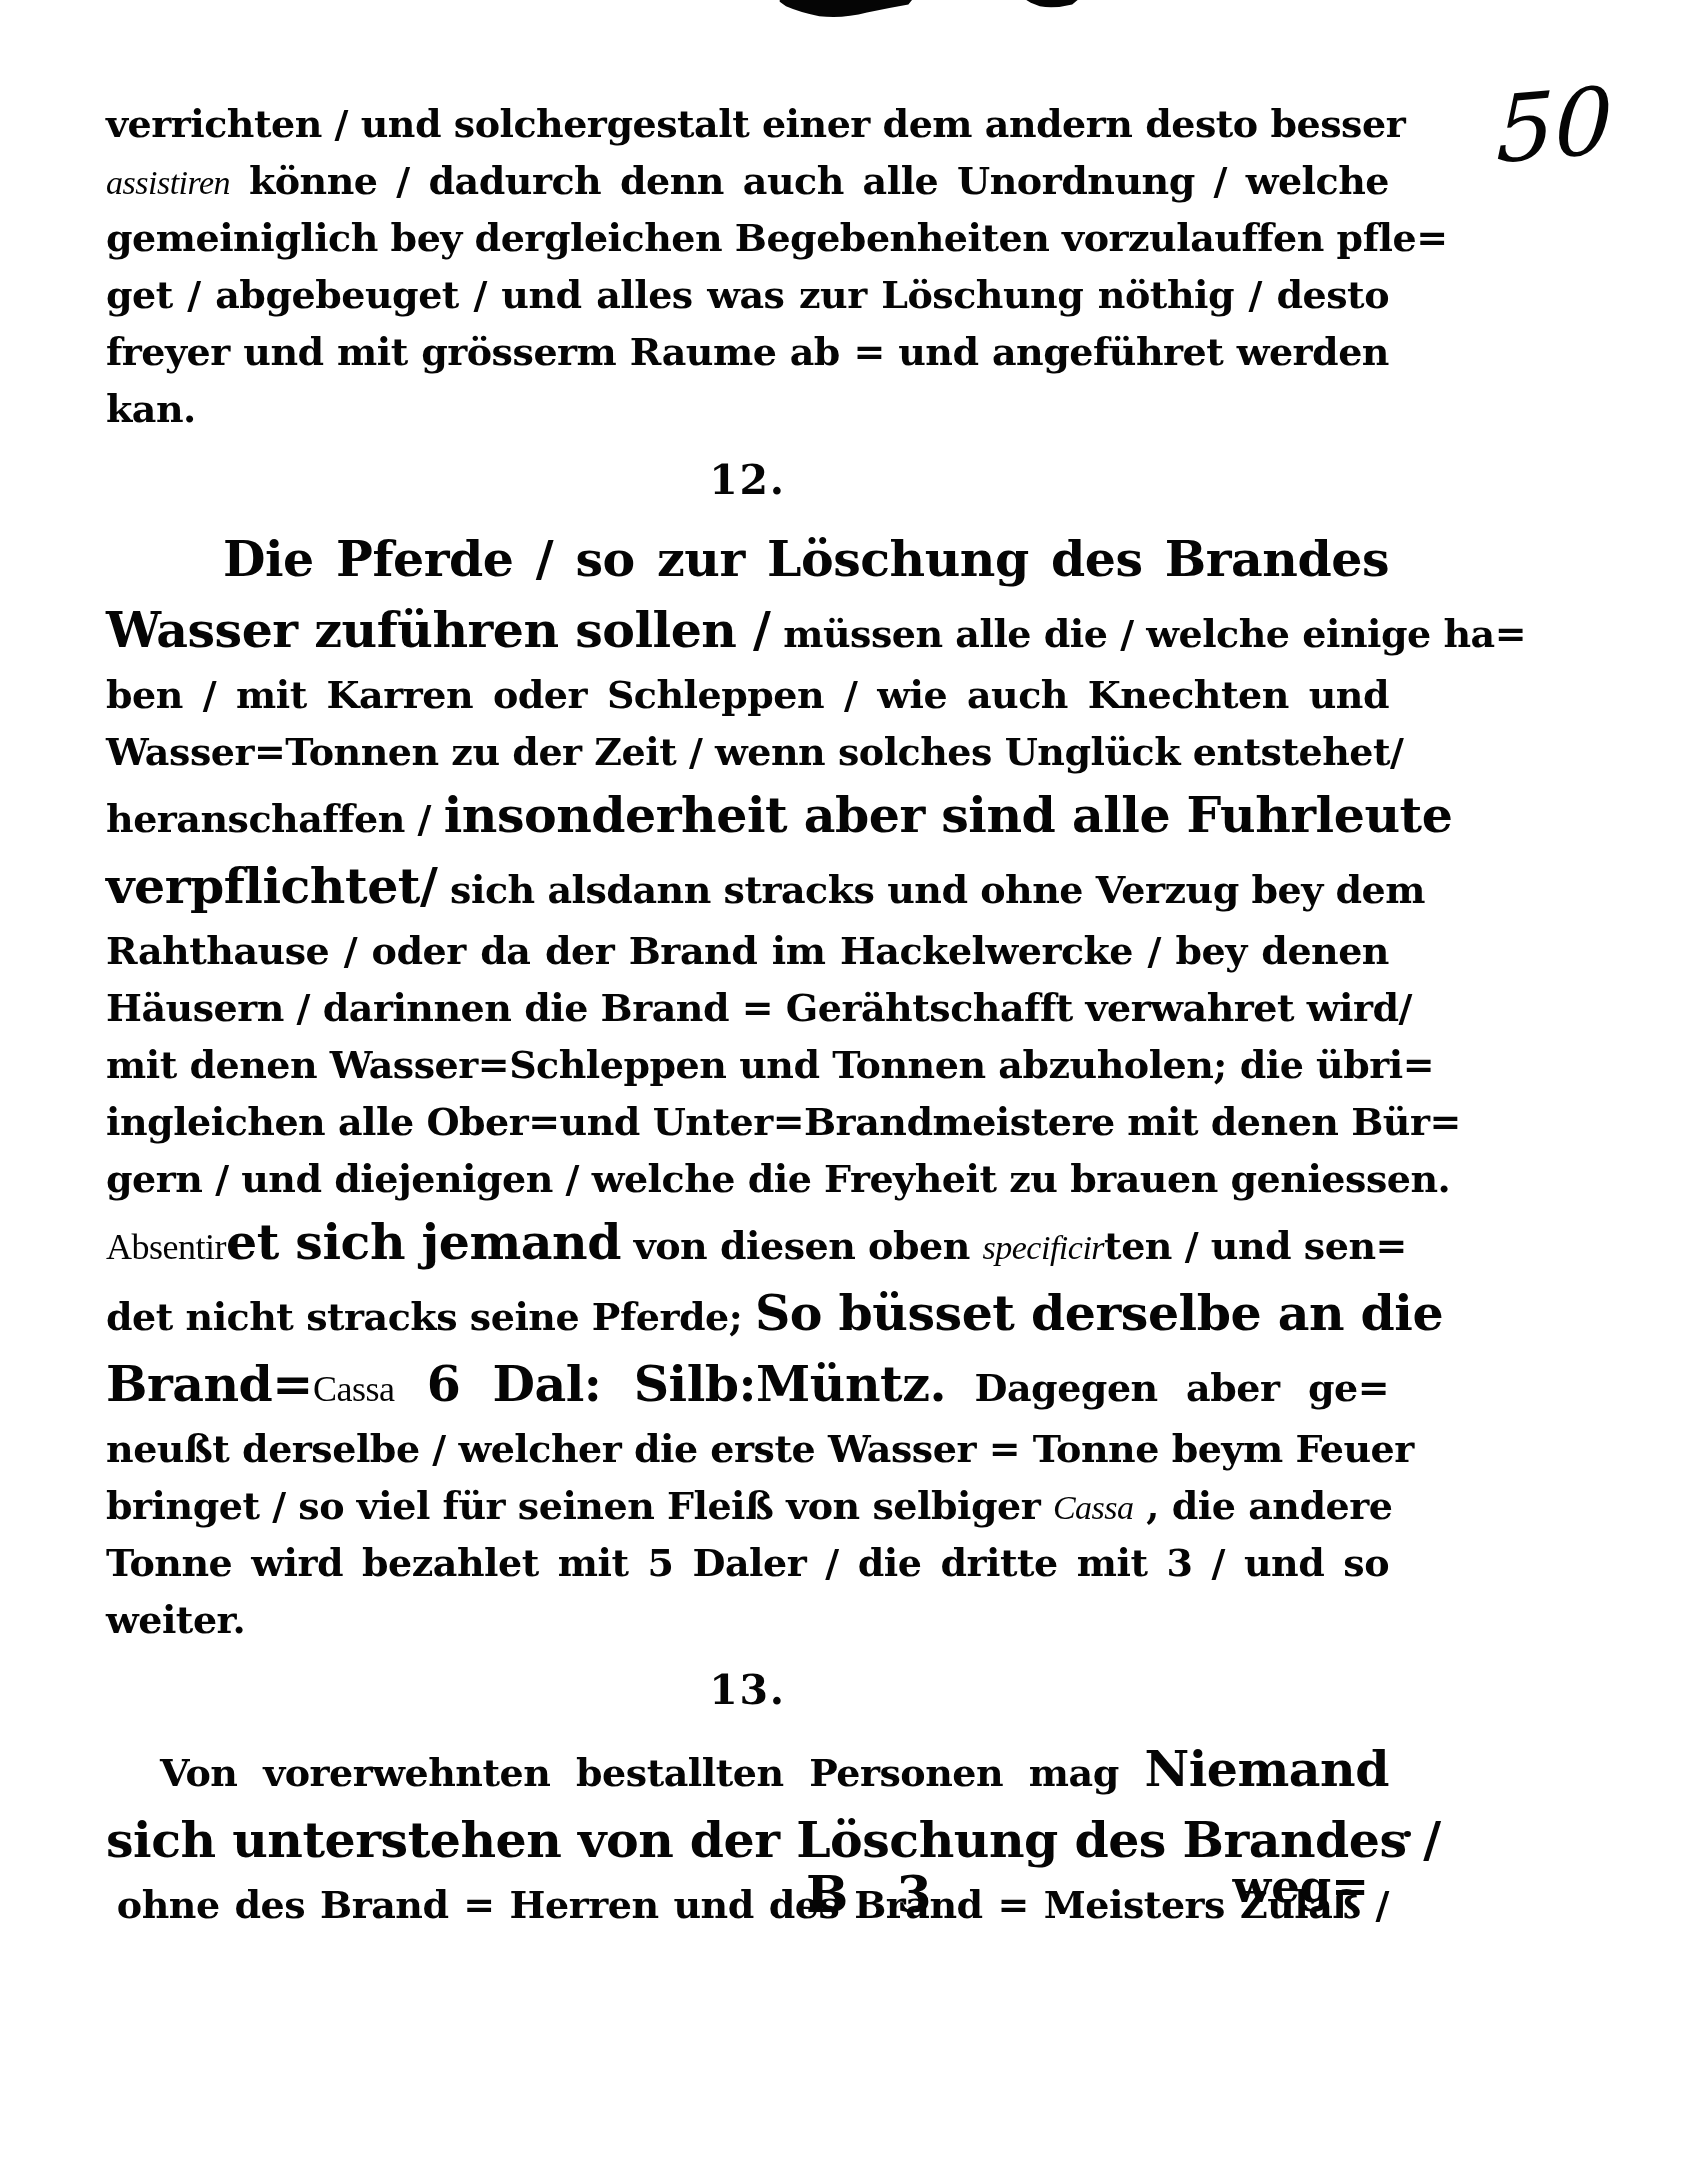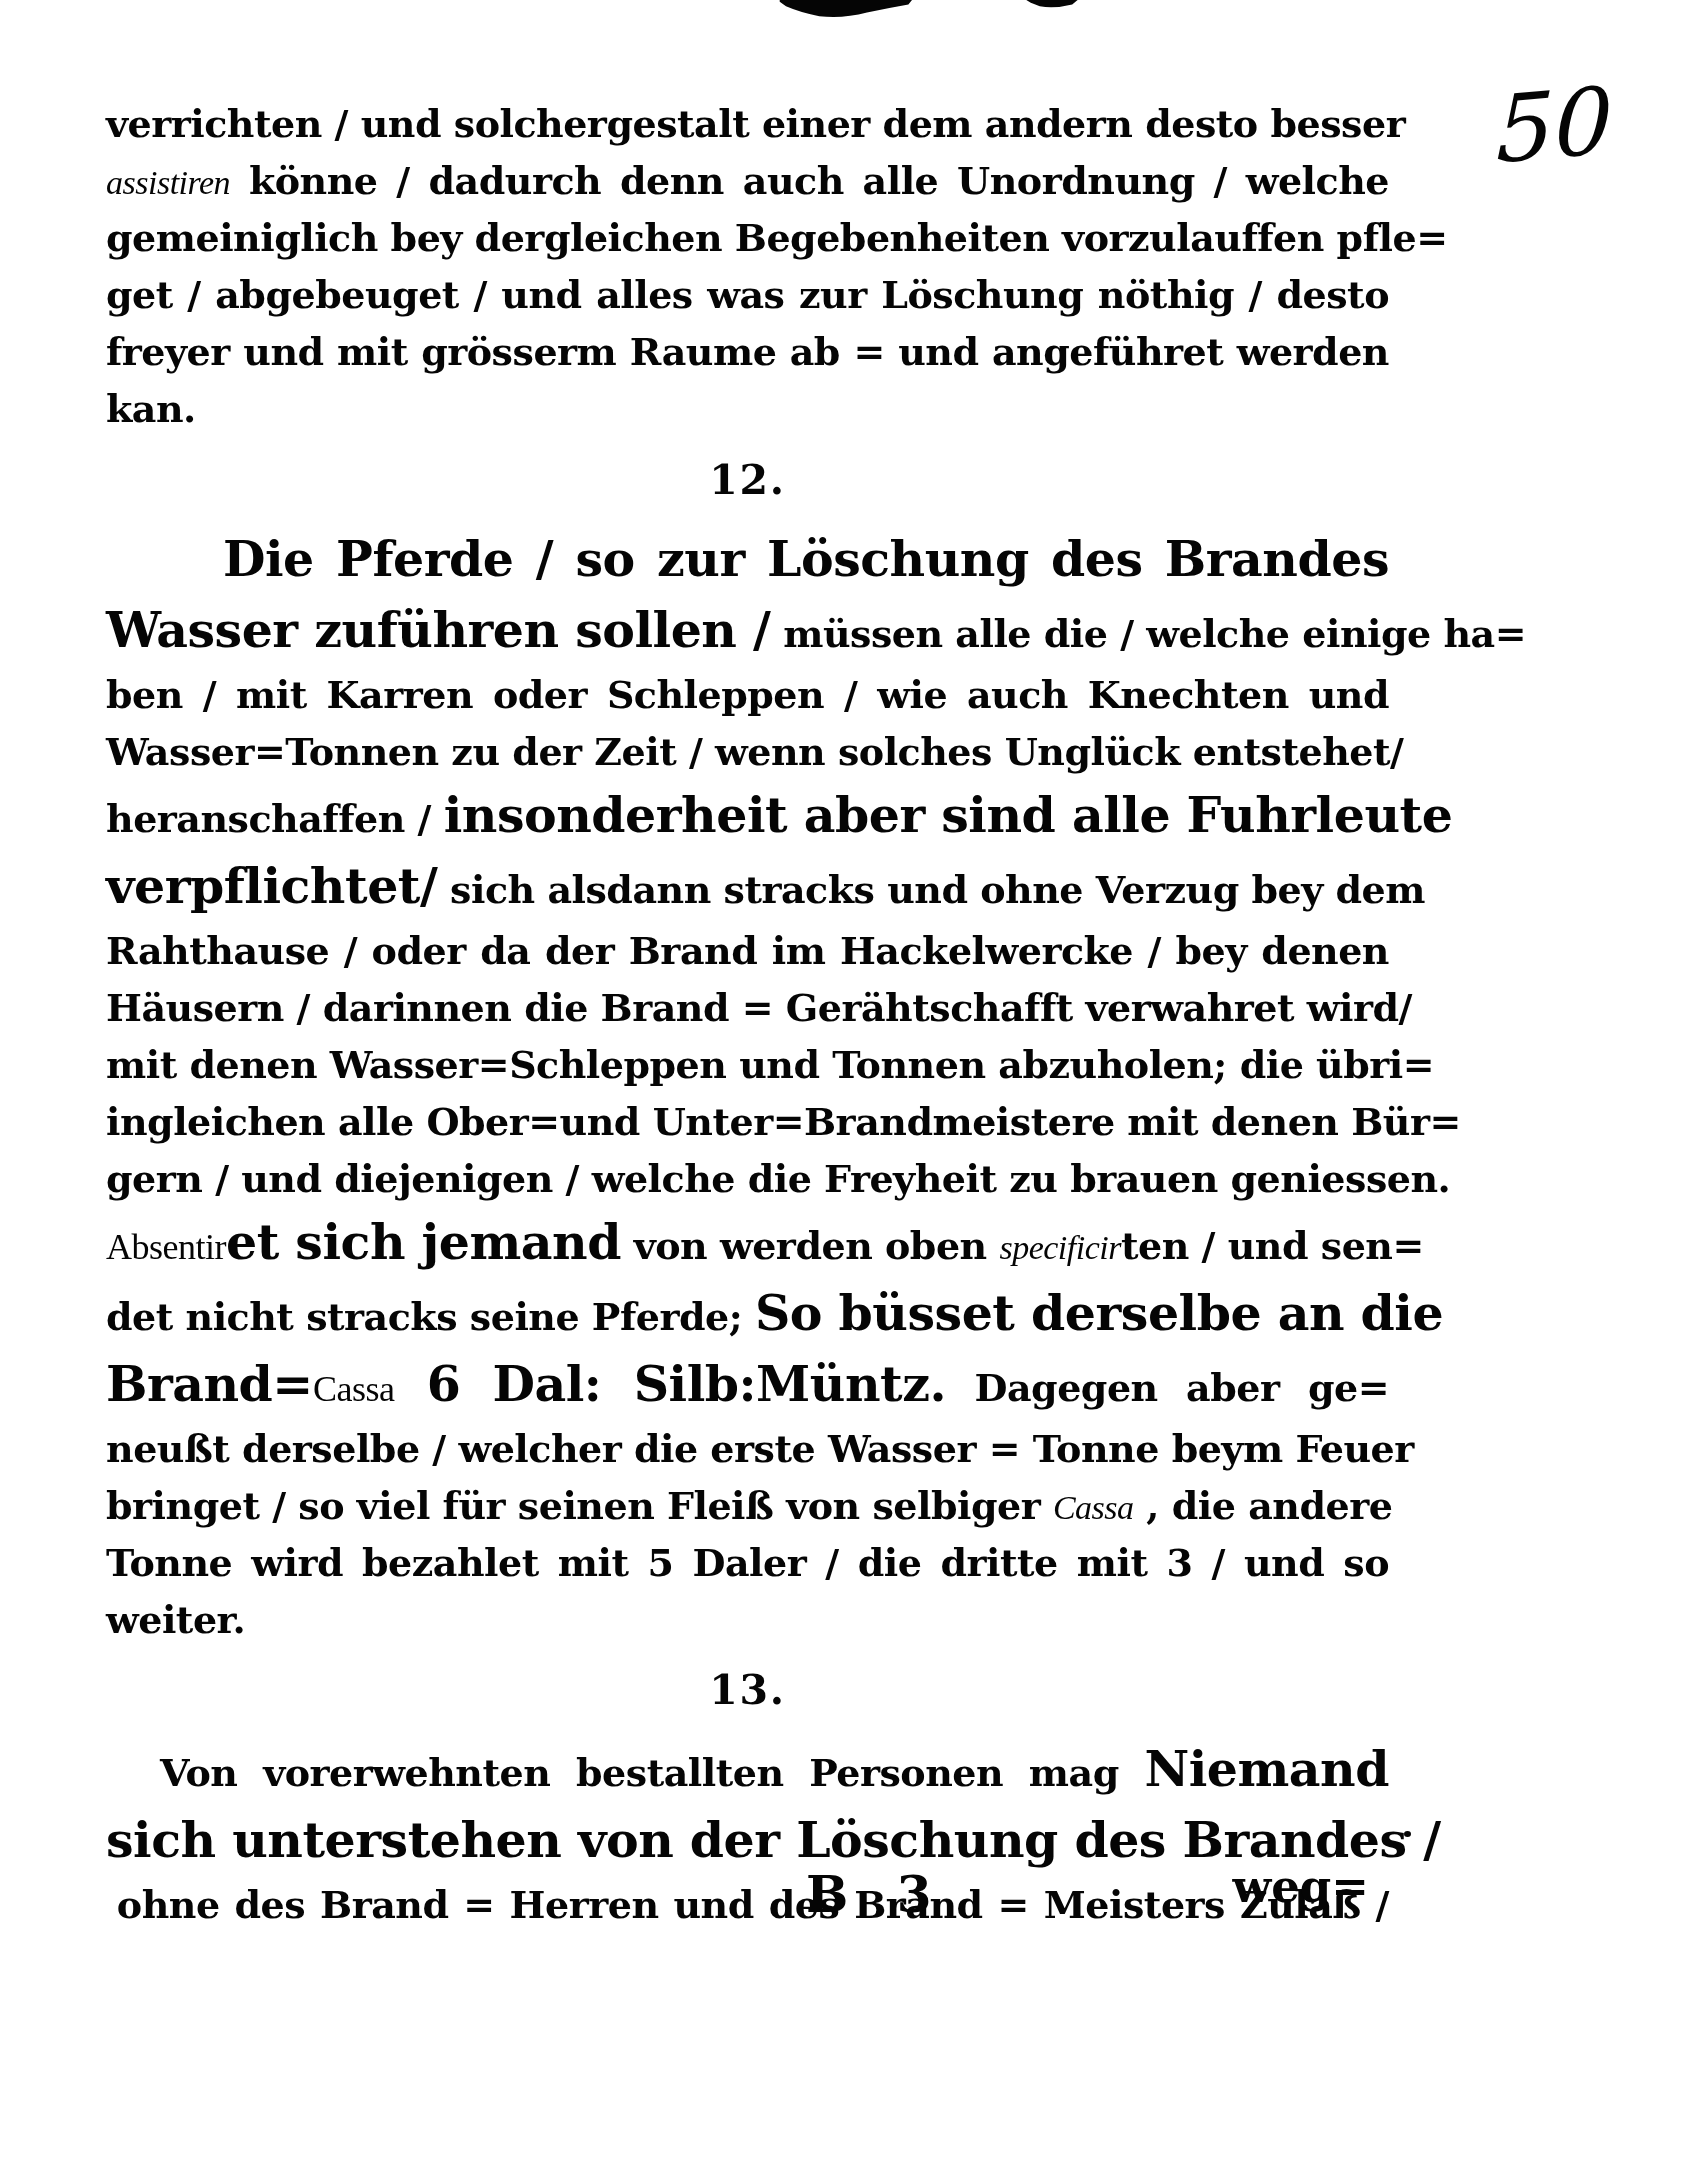--- a/index.html
+++ b/index.html
@@ -88,21 +88,21 @@
       <div class="ln big"><span class="s-l">Wasser zuführen sollen /</span><span class="s-n"> müssen alle die / welche einige ha=</span></div>
       <div class="ln"><span class="s-n">ben / mit Karren oder Schleppen / wie auch Knechten und</span></div>
       <div class="ln"><span class="s-n">Wasser=Tonnen zu der Zeit / wenn solches Unglück entstehet/</span></div>
       <div class="ln big"><span class="s-n">heranschaffen / </span><span class="s-l">insonderheit aber sind alle Fuhrleute</span></div>
       <div class="ln big"><span class="s-l">verpflichtet/</span><span class="s-n"> sich alsdann stracks und ohne Verzug bey dem</span></div>
       <div class="ln"><span class="s-n">Rahthause / oder da der Brand im Hackelwercke / bey denen</span></div>
       <div class="ln"><span class="s-n">Häusern / darinnen die Brand = Gerähtschafft verwahret wird/</span></div>
       <div class="ln"><span class="s-n">mit denen Wasser=Schleppen und Tonnen abzuholen; die übri=</span></div>
       <div class="ln"><span class="s-n">ingleichen alle Ober=und Unter=Brandmeistere mit denen Bür=</span></div>
       <div class="ln"><span class="s-n">gern / und diejenigen / welche die Freyheit zu brauen geniessen.</span></div>
-      <div class="ln big"><span class="s-r">Absentir</span><span class="s-l">et sich jemand</span><span class="s-n"> von werden oben </span><span class="s-i">specificir</span><span class="s-n">ten / und sen=</span></div>
+      <div class="ln big"><span class="s-r">Absentir</span><span class="s-l">et sich jemand</span><span class="s-n"> von diesen oben </span><span class="s-i">specificir</span><span class="s-n">ten / und sen=</span></div>
       <div class="ln big"><span class="s-n">det nicht stracks seine Pferde; </span><span class="s-l">So büsset derselbe an die</span></div>
       <div class="ln big"><span class="s-l">Brand=</span><span class="s-r">Cassa</span><span class="s-l"> 6 Dal: Silb:Müntz.</span><span class="s-n">  Dagegen aber ge=</span></div>
       <div class="ln"><span class="s-n">neußt derselbe / welcher die erste Wasser = Tonne beym Feuer</span></div>
       <div class="ln"><span class="s-n">bringet / so viel für seinen Fleiß von selbiger </span><span class="s-i">Cassa</span><span class="s-n"> , die andere</span></div>
       <div class="ln"><span class="s-n">Tonne wird bezahlet mit 5 Daler / die dritte mit 3 / und so</span></div>
       <div class="ln noj"><span class="s-n">weiter.</span></div>
       <div class="ln head"><span class="s-h">13.</span></div>
       <div class="ln big" style="text-indent: 54px;"><span class="s-n">Von vorerwehnten bestallten Personen mag </span><span class="s-l">Niemand</span></div>
       <div class="ln big"><span class="s-l">sich unterstehen von der Löschung des Brandes /</span></div>
       <div class="ln" style="text-indent: 10.8px;"><span class="s-n">ohne des Brand = Herren und des Brand = Meisters Zulaß /</span></div>

